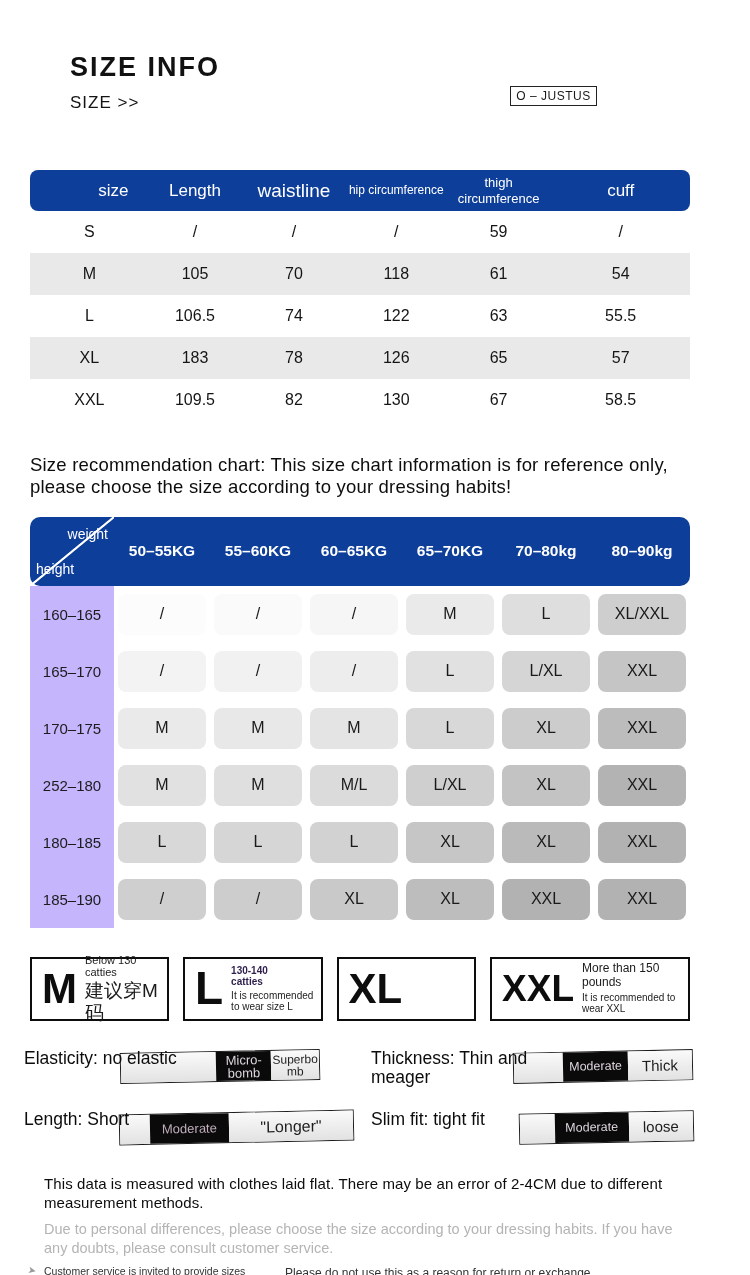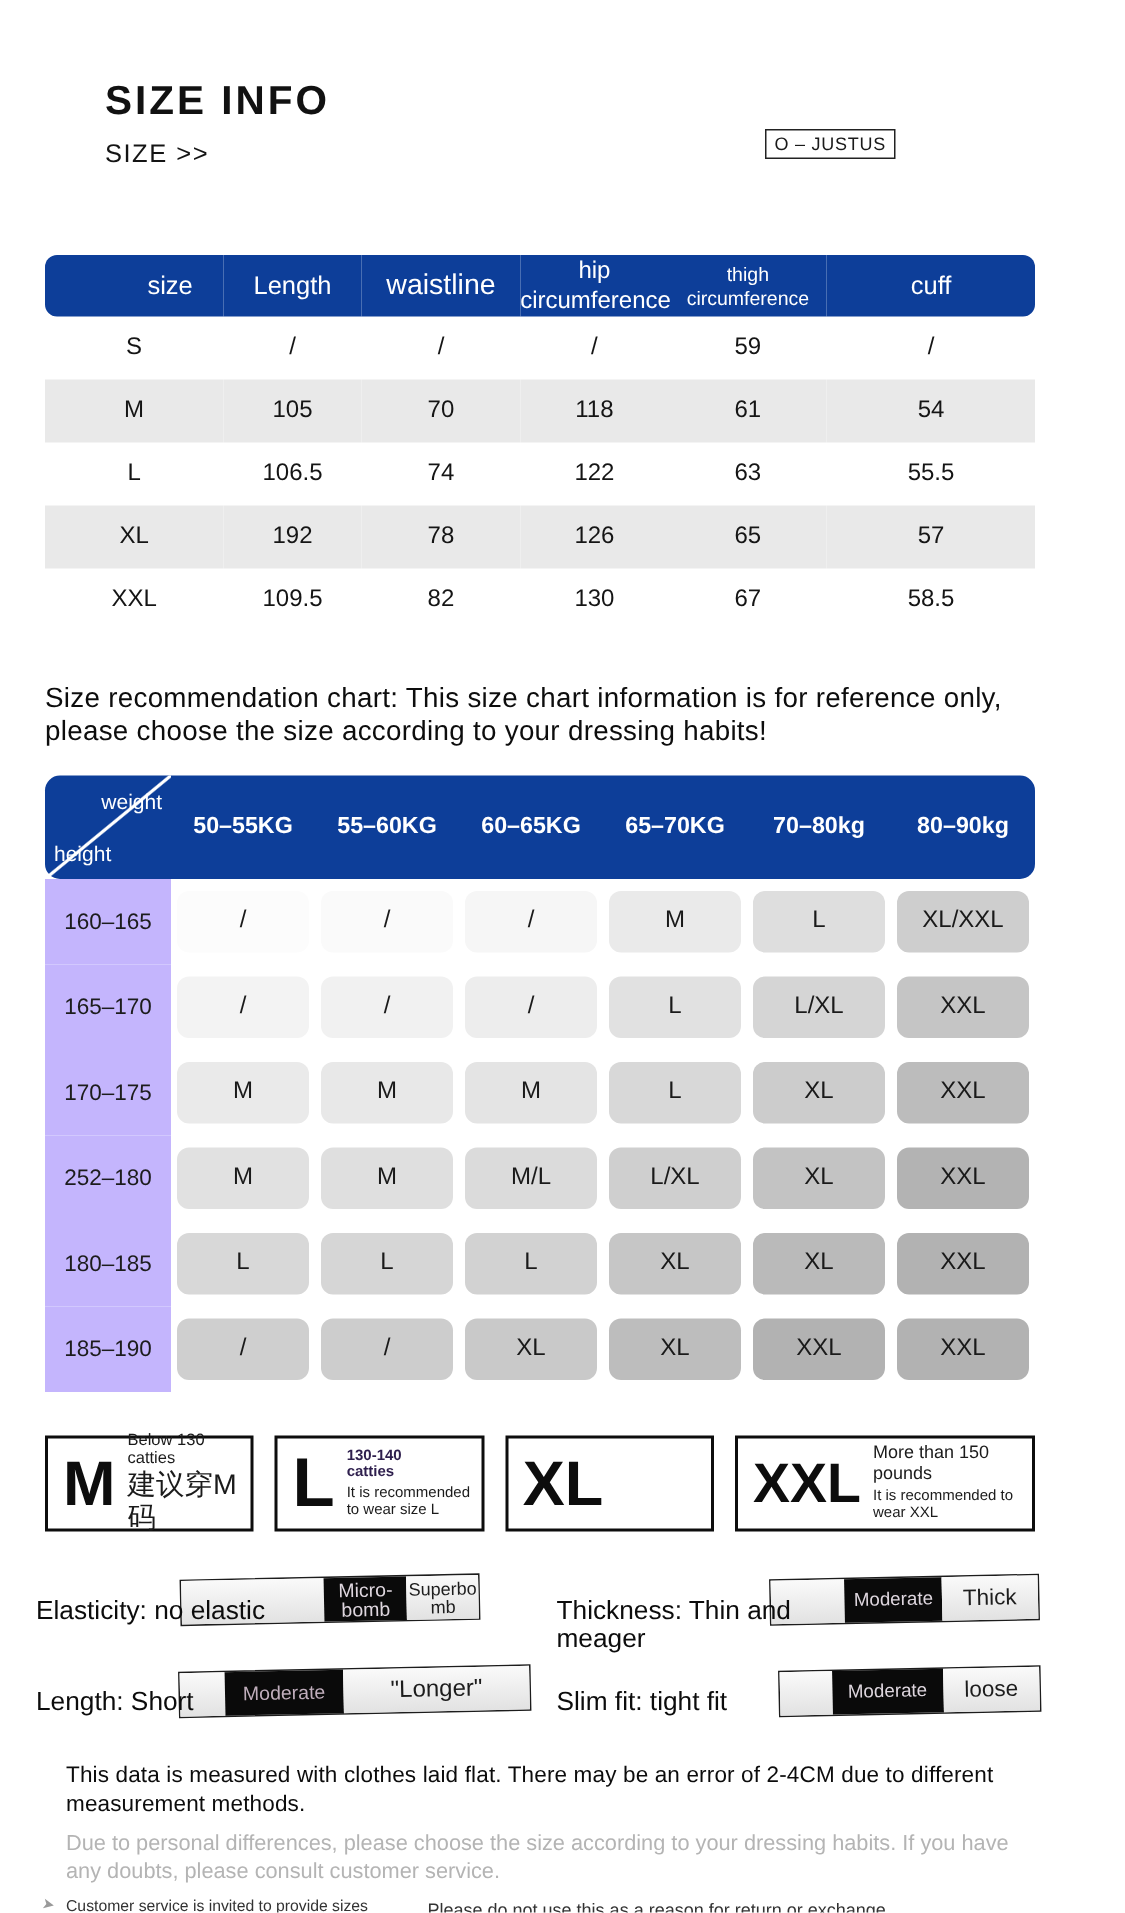--- a/index.html
+++ b/index.html
@@ -26,21 +26,21 @@
 
   
   table.spec{width:660px;margin:57px auto 0;border-collapse:collapse;table-layout:fixed;}
   table.spec th{
     background:var(--blue);color:#fff;font-weight:normal;height:41px;vertical-align:middle;
   }
   table.spec thead th:first-child{border-radius:8px 0 0 8px;padding-left:48px;}
   table.spec thead th:last-child{border-radius:0 8px 8px 0;}
   table.spec th.c0,table.spec th.c1,table.spec th.c5{font-size:17px;}
   table.spec th.c2{font-size:19px;}
-  table.spec th.c3{font-size:16px;line-height:1.25;}
+  table.spec th.c3{font-size:12px;line-height:1.25;}
   table.spec th.c4{font-size:13px;line-height:1.2;}
   table.spec td{height:42px;text-align:center;font-size:16px;color:#151515;}
   table.spec tr.alt td{background:var(--stripe);}
   .w0{width:18%}.w1{width:14%}.w2{width:16%}.w3{width:15%}.w4{width:16%}.w5{width:21%}
 
   
   .rec{
     margin:33px 20px 0 30px;font-size:18.5px;line-height:1.18;color:#0d0d0d;
     letter-spacing:.2px;
   }
@@ -87,21 +87,21 @@
   .badge.b2 .big{font-size:42px;}
   .badge.b2 .l1{font-size:13px;}
   .badge.b3 .big{font-size:37px;}
   .badge.b3 .l1{font-size:12px;width:100px;}
 
   
   .attrs{width:672px;margin:27px auto 0;display:grid;grid-template-columns:1fr 1fr;
     column-gap:22px;row-gap:21px;}
   .attr{position:relative;height:40px;}
   .attr .lab{
-    position:absolute;left:0;top:16px;z-index:2;font-size:17.5px;color:#0c0c0c;
+    position:absolute;left:0;top:1px;z-index:2;font-size:17.5px;color:#0c0c0c;
     line-height:1.1;max-width:200px;
   }
   .bar{
     position:absolute;top:3px;height:31px;display:flex;z-index:1;
     border:1px solid #1c1c1c;transform:rotate(-1.2deg);
   }
   .seg{display:flex;align-items:center;justify-content:center;overflow:visible;}
   .seg.light{background:linear-gradient(#fafafa,#e2e2e2);color:#1d1d1d;}
   .seg.dark{background:var(--seg-dark);color:#ded6de;}
   .seg span{font-size:12.5px;line-height:1;white-space:pre-line;text-align:center;}
@@ -174,21 +174,21 @@
         <tr>
           <td>L</td>
           <td>106.5</td>
           <td>74</td>
           <td>122</td>
           <td>63</td>
           <td>55.5</td>
         </tr>
         <tr class="alt">
           <td>XL</td>
-          <td>192</td>
+          <td>183</td>
           <td>78</td>
           <td>126</td>
           <td>65</td>
           <td>57</td>
         </tr>
         <tr>
           <td>XXL</td>
           <td>109.5</td>
           <td>82</td>
           <td>130</td>

